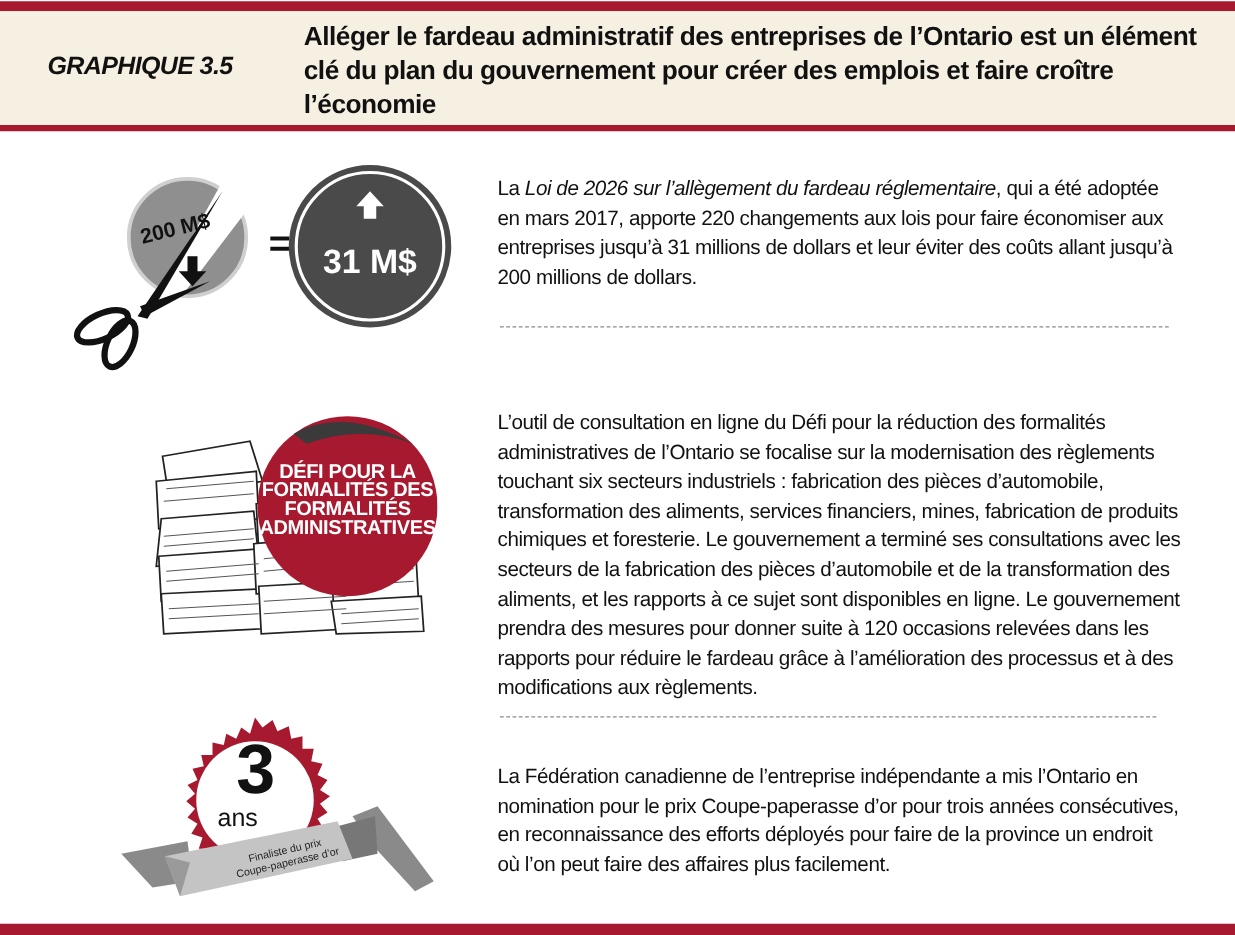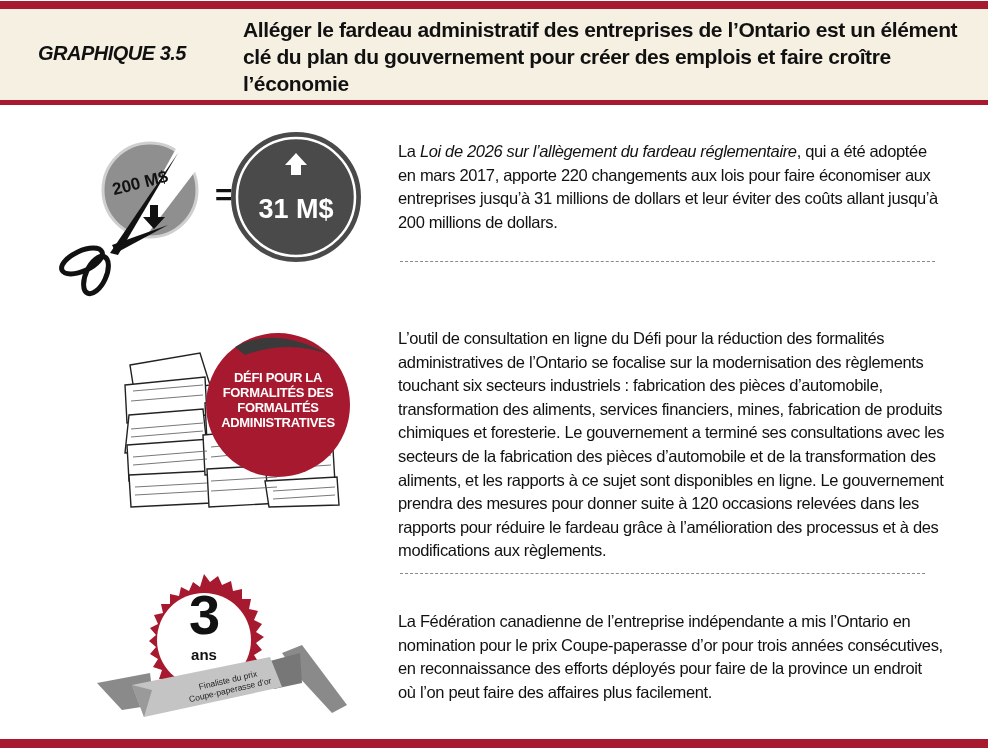--- a/index.html
+++ b/index.html
@@ -90,21 +90,21 @@
         <line x1="96" y1="166" x2="162" y2="162"></line>
       <line x1="156" y1="134" x2="216" y2="130"></line>
         <line x1="156" y1="144" x2="216" y2="140"></line>
       <line x1="158" y1="166" x2="220" y2="162"></line>
         <line x1="158" y1="174" x2="220" y2="170"></line>
     </g>
 
     <circle cx="163" cy="80" r="72" fill="#a6192e"></circle>
     <path d="M120,22 Q160,0 215,30 Q175,14 130,30 Z" fill="#3a3a3a"></path>
   </svg>
-  <div style="position:absolute; left:92px; top:45px; width:142px; text-align:center; color:#fff; font-weight:bold; font-size:13px; line-height:15px; letter-spacing:-0.3px;">
+  <div style="position:absolute; left:92px; top:45px; width:142px; text-align:center; color:#fff; font-weight:bold; font-size:16px; line-height:15px; letter-spacing:-0.3px;">
     <div>DÉFI POUR LA</div>
     <div>FORMALITÉS DES</div>
     <div>FORMALITÉS</div>
     <div>ADMINISTRATIVES</div>
   </div>
 </div>
 
 <p class="para p2">L’outil de consultation en ligne du Défi pour la réduction des formalités administratives de l’Ontario se focalise sur la modernisation des règlements touchant six secteurs industriels : fabrication des pièces d’automobile, transformation des aliments, services financiers, mines, fabrication de produits chimiques et foresterie. Le gouvernement a terminé ses consultations avec les secteurs de la fabrication des pièces d’automobile et de la transformation des aliments, et les rapports à ce sujet sont disponibles en ligne. Le gouvernement prendra des mesures pour donner suite à 120 occasions relevées dans les rapports pour réduire le fardeau grâce à l’amélioration des processus et à des modifications aux règlements.</p>
 
 <div class="divider d2"></div>
@@ -122,21 +122,21 @@
         58,10 50,15 55,23 46,26 49,35 40,36 41,45 32,44 31,53 22,50 19,58 12,54 7,61 1,55 -4,61 -9,54 -15,59 -19,51
         -26,55 -28,46 -36,48 -36,39 -45,39 -42,30 -51,27 -46,19 -54,14 -48,7 -55,1 -48,-5 -54,-12 -46,-16 -50,-25
         -41,-27 -43,-36 -34,-36 -34,-46 -25,-44 -23,-53 -15,-49 -11,-58 -4,-53"></polygon>
       <circle cx="0" cy="0" r="47" fill="#ffffff"></circle>
     </g>
 
     <polygon points="40,120 178,92 190,122 52,152" fill="#c4c4c4"></polygon>
     <polygon points="40,120 52,152 60,125" fill="#9a9a9a"></polygon>
   </svg>
   <div style="position:absolute; left:85px; top:22px; width:55px; text-align:center; font-weight:bold; font-size:56px; line-height:56px; color:#111;">3</div>
-  <div style="position:absolute; left:82px; top:80px; width:60px; text-align:center; font-weight:bold; font-size:15px; line-height:20px; color:#111;">ans</div>
+  <div style="position:absolute; left:82px; top:80px; width:60px; font-weight:normal; font-size:20px; line-height:20px; color:#111;">ans</div>
   <div style="position:absolute; left:72px; top:110px; width:130px; text-align:center; font-size:8.5px; line-height:10px; color:#222; transform:rotate(-13deg);">
     <div>Finaliste du prix</div>
     <div>Coupe-paperasse d’or</div>
   </div>
 </div>
 
 <p class="para p3">La Fédération canadienne de l’entreprise indépendante a mis l’Ontario en nomination pour le prix Coupe-paperasse d’or pour trois années consécutives, en reconnaissance des efforts déployés pour faire de la province un endroit où l’on peut faire des affaires plus facilement.</p>
 
 <div class="bottom-bar"></div>
 

